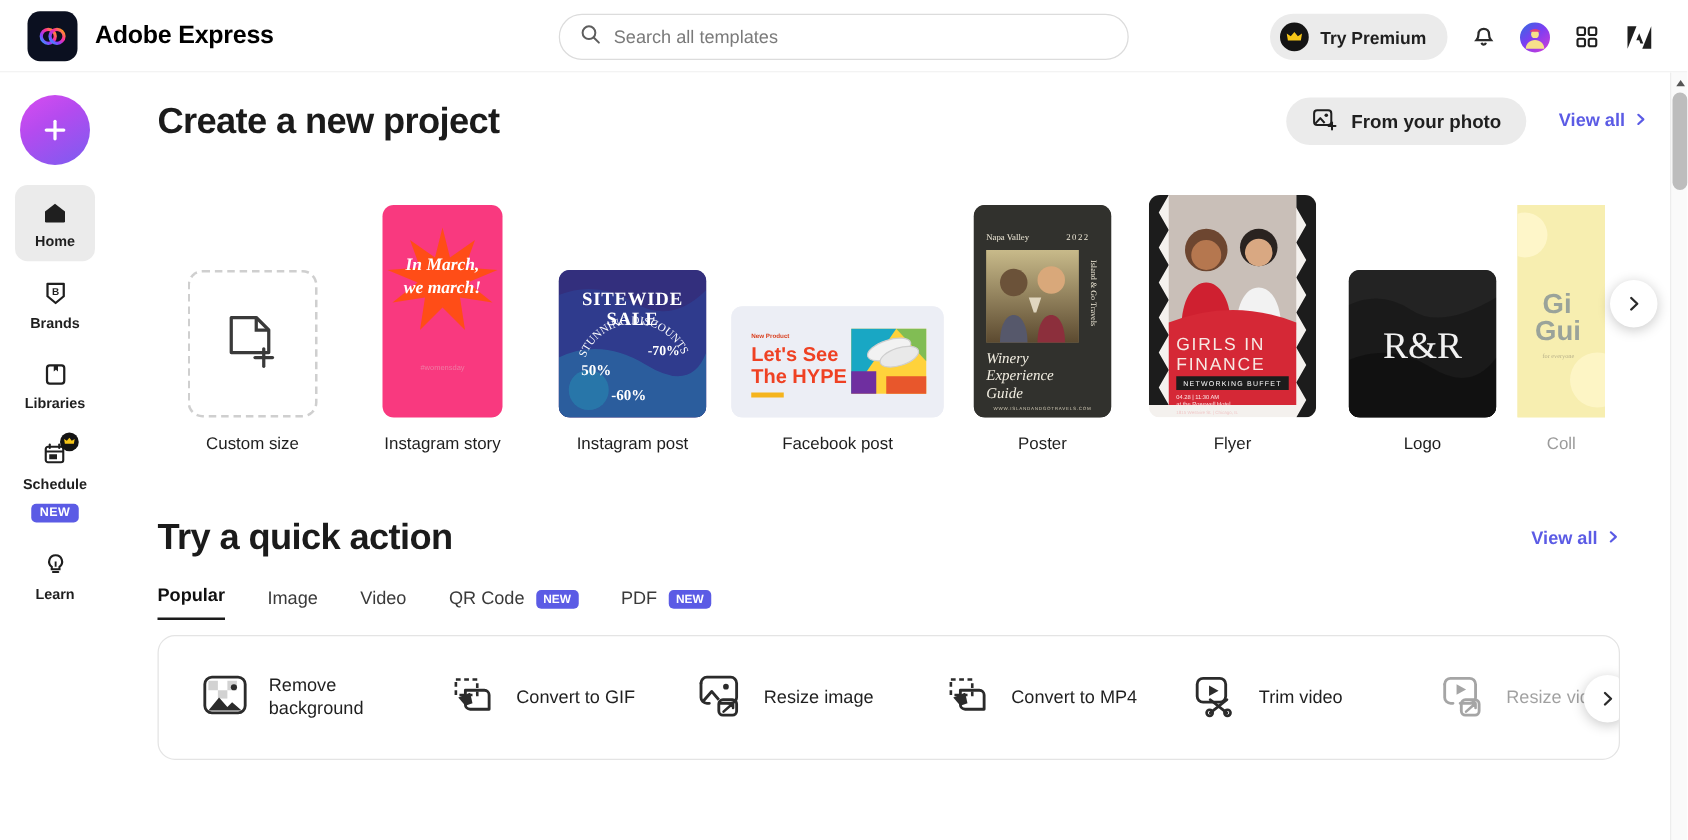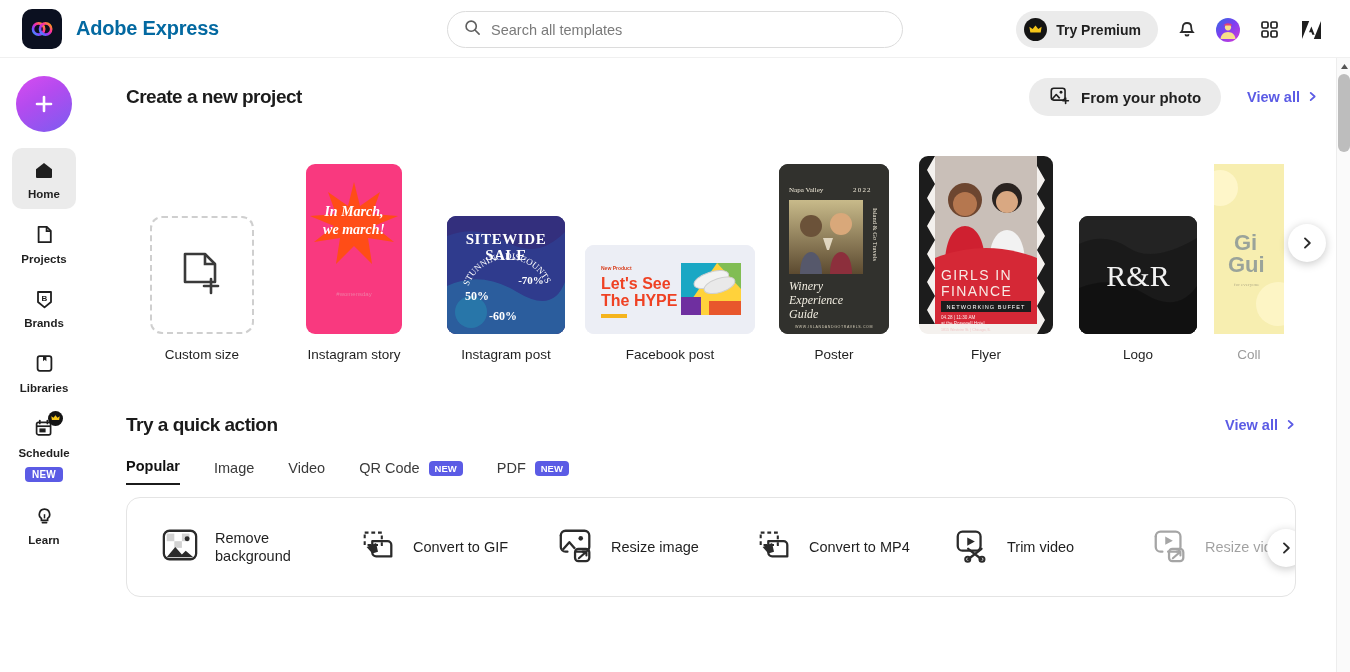--- a/index.html
+++ b/index.html
@@ -15,21 +15,21 @@
   .topbar {
     position: absolute; top: 0; left: 0; width: 1350px; height: 58px;
     background: #fff; display: flex; align-items: center;
     border-bottom: 1px solid #f0f0f0;
   }
   .brand { display: flex; align-items: center; gap: 14px; margin-left: 22px; }
   .brand-logo {
     width: 40px; height: 40px; border-radius: 10px; background: #0b1020;
     display: flex; align-items: center; justify-content: center;
   }
-  .brand-name { font-size: 20px; font-weight: bold; color: #0369a1; letter-spacing: -0.2px; }
+  .brand-name { font-size: 20px; font-weight: bold; color: #000000; letter-spacing: -0.2px; }
 
   .searchwrap {
     position: absolute; left: 447px; top: 11px; width: 456px; height: 37px;
     border: 1px solid #dcdcdc; border-radius: 20px; background: #fff;
     display: flex; align-items: center; padding: 0 16px; gap: 10px;
   }
   .search-input {
     border: none; outline: none; background: transparent; flex: 1;
     font-family: "Liberation Sans", sans-serif; font-size: 14.5px; color: #4a4a4a;
   }
@@ -91,21 +91,21 @@
   }
 
   
   .main {
     position: absolute; left: 88px; top: 58px; width: 1250px; height: 614px;
     overflow: hidden; background: #fff;
   }
   .section-head {
     display: flex; align-items: center; margin: 20px 0 0 38px; width: 1192px;
   }
-  .section-title { font-size: 19px; font-weight: bold; color: #1b1b1b; letter-spacing:-0.5px; }
+  .section-title { font-size: 29px; font-weight: bold; color: #1b1b1b; letter-spacing:-0.5px; }
   .head-actions { margin-left: auto; display: flex; align-items: center; gap: 26px; }
   .photo-btn {
     display: flex; align-items: center; gap: 11px; background: #ebebeb;
     border: none; border-radius: 20px; height: 38px; padding: 0 20px; cursor: pointer;
   }
   .photo-btn-label { font-size: 15px; font-weight: bold; color: #1f1f1f; }
   .viewall {
     display: flex; align-items: center; gap: 7px; color: #5b5be5;
     font-size: 14.5px; font-weight: bold; cursor: pointer; background:none; border:none;
   }
@@ -259,29 +259,20 @@
 
     <div class="nav-item active">
       <span class="nav-icon-wrap">
         <svg width="22" height="22" viewBox="0 0 22 22">
           <path d="M3 10.2L11 4l8 6.2V18a1 1 0 0 1-1 1H4a1 1 0 0 1-1-1z" fill="#1f1f1f"></path>
         </svg>
       </span>
       <span class="nav-label">Home</span>
     </div>
 
-    <div class="nav-item">
-      <span class="nav-icon-wrap">
-        <svg width="21" height="21" viewBox="0 0 21 21">
-          <path d="M4.6 2.8h8.2l4 4v11.4H4.6z" fill="none" stroke="#1f1f1f" stroke-width="1.8" stroke-linejoin="round"></path>
-          <path d="M12.6 2.8v4.3h4.2" fill="none" stroke="#1f1f1f" stroke-width="1.8"></path>
-        </svg>
-      </span>
-      <span class="nav-label">Projects</span>
-    </div>
 
     <div class="nav-item">
       <span class="nav-icon-wrap">
         <svg width="21" height="21" viewBox="0 0 21 21">
           <path d="M4 3h13v10l-6.5 5.4L4 13z" fill="none" stroke="#1f1f1f" stroke-width="1.8" stroke-linejoin="round"></path>
           <text x="10.5" y="12.4" font-size="8" font-weight="bold" fill="#1f1f1f" text-anchor="middle" font-family="Liberation Sans, sans-serif">B</text>
         </svg>
       </span>
       <span class="nav-label">Brands</span>
     </div>

